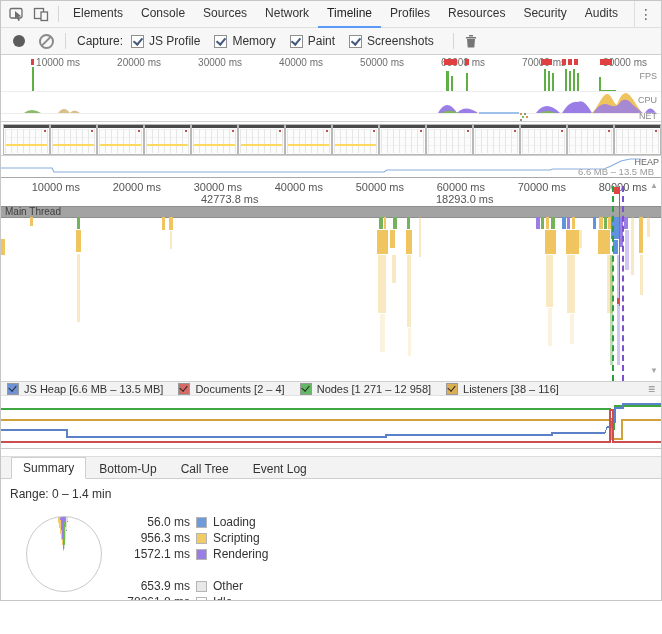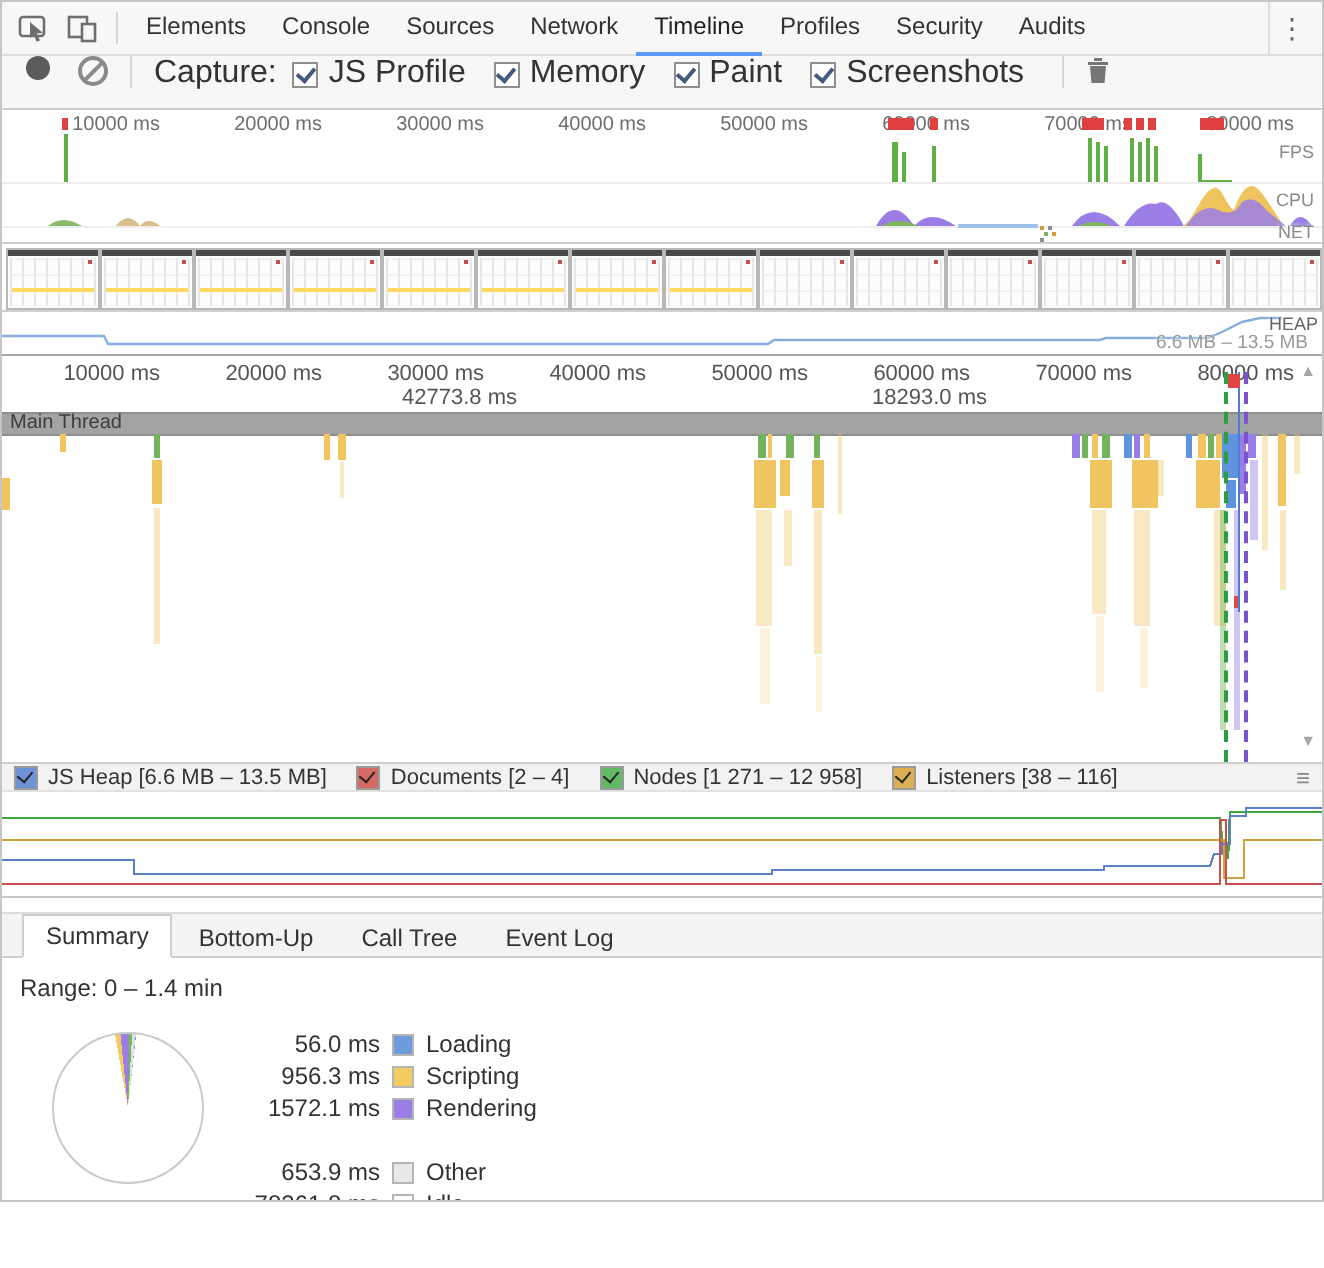--- a/index.html
+++ b/index.html
@@ -12,21 +12,21 @@
   .tabbar{position:absolute;top:0;left:0;right:0;height:27px;background:#f7f7f7;border-bottom:1px solid #dedede;
           display:flex;align-items:center;padding:0 4px;box-sizing:border-box;}
   .ticon{width:20px;height:18px;display:flex;align-items:center;justify-content:center;margin:0 2px;cursor:pointer;}
   .vsep{width:1px;height:16px;background:#d6d6d6;margin:0 5px;}
   .dtab{font-size:12px;color:#333;padding:0 9px;height:25px;line-height:25px;border-bottom:2px solid transparent;cursor:pointer;}
   .dtab.active{border-bottom:2px solid #5a9af5;color:#222;}
   .kebab{margin-left:auto;border-left:1px solid #dedede;width:22px;text-align:center;font-size:14px;color:#666;height:27px;line-height:27px;cursor:pointer;}
 
   
   .capturebar{position:absolute;top:27px;left:0;right:0;height:27px;background:#f7f7f7;border-bottom:1px solid #cfcfcf;
-              display:flex;align-items:flex-start;padding:0 8px;box-sizing:border-box;font-size:16px;}
+              display:flex;align-items:center;padding:0 8px;box-sizing:border-box;font-size:12px;}
   .recbtn{width:12px;height:12px;border-radius:50%;background:#5c5c5c;margin:0 8px 0 4px;cursor:pointer;}
   .blockbtn{width:11px;height:11px;border-radius:50%;border:2px solid #8a8a8a;position:relative;margin:0 6px;cursor:pointer;}
   .blockbtn::after{content:"";position:absolute;left:-1px;top:4.5px;width:13px;height:2px;background:#8a8a8a;transform:rotate(-45deg);}
   .cap-label{margin:0 8px 0 6px;color:#333;}
   .opt{display:flex;align-items:center;margin-right:14px;cursor:pointer;}
   .cb{width:11px;height:11px;border:1px solid #8f8f8f;background:#fff;position:relative;margin-right:5px;flex:none;}
   .cb::after{content:"";position:absolute;left:2.5px;top:0.5px;width:4px;height:7px;border:solid #46597f;border-width:0 2px 2px 0;transform:rotate(40deg);}
   .trash{margin-left:6px;cursor:pointer;display:flex;align-items:center;}
 
   
@@ -118,20 +118,21 @@
           <rect x="8" y="5" width="6.5" height="8.5" fill="#f7f7f7" stroke="#6e6e6e" stroke-width="1.3"></rect>
         </svg>
     </span>
     <span class="vsep"></span>
     <span class="dtab">Elements</span>
     <span class="dtab">Console</span>
     <span class="dtab">Sources</span>
     <span class="dtab">Network</span>
     <span class="dtab active">Timeline</span>
     <span class="dtab">Profiles</span>
+    <span class="dtab">Resources</span>
     <span class="dtab">Security</span>
     <span class="dtab">Audits</span>
     <span class="kebab">⋮</span>
   </div>
 
   <div class="capturebar">
     <span class="recbtn"></span>
     <span class="blockbtn"></span>
     <span class="vsep"></span>
     <span class="cap-label">Capture:</span>

